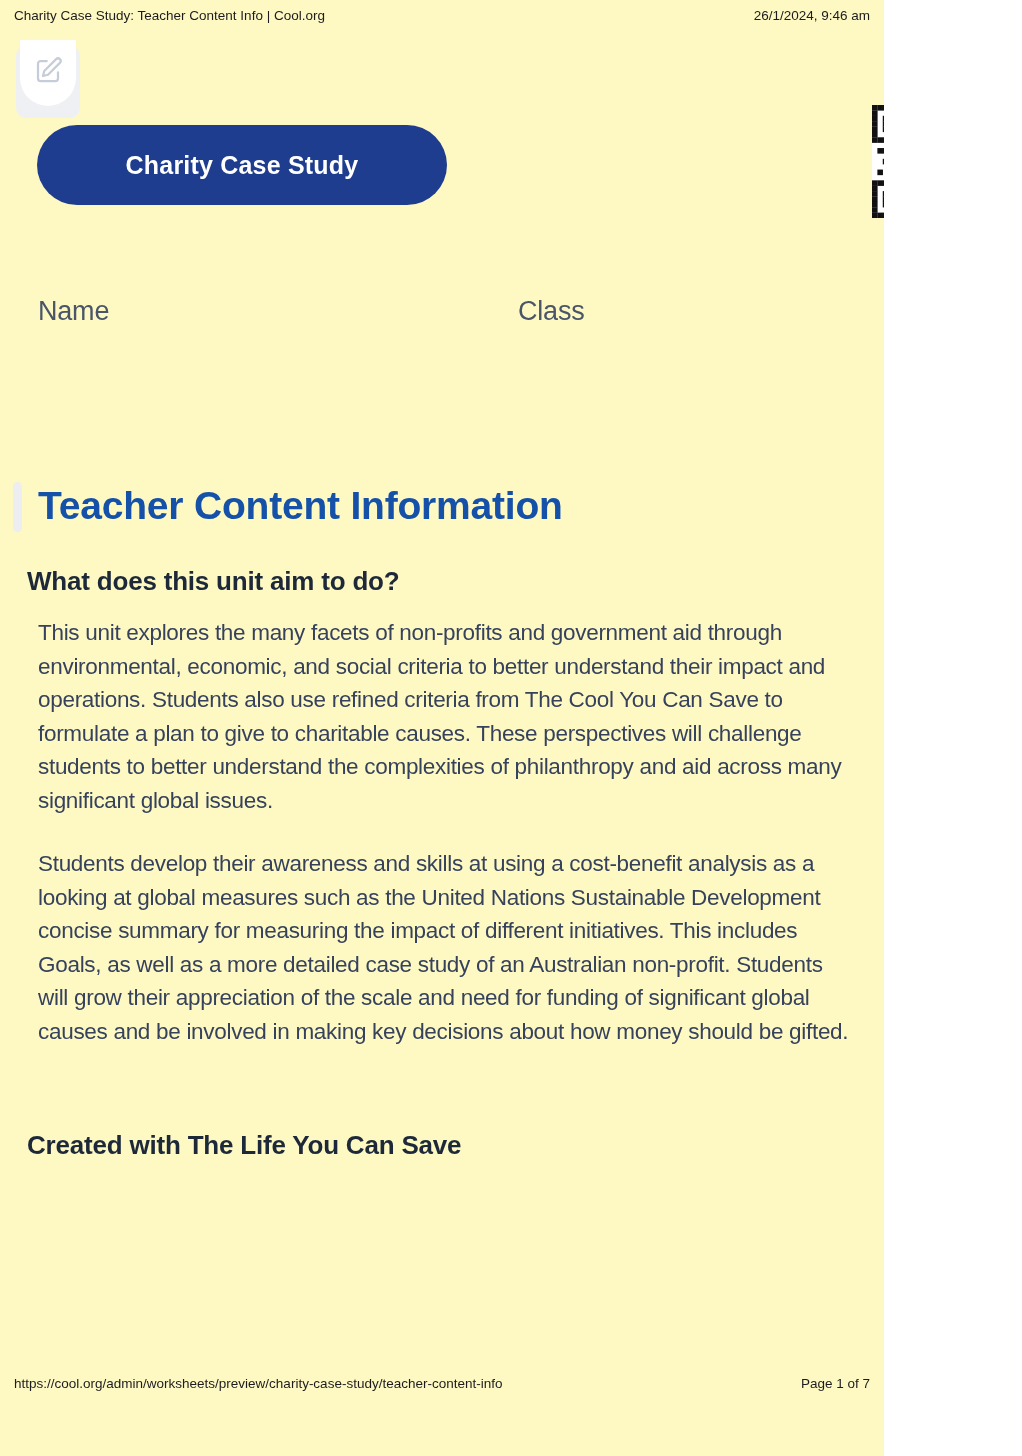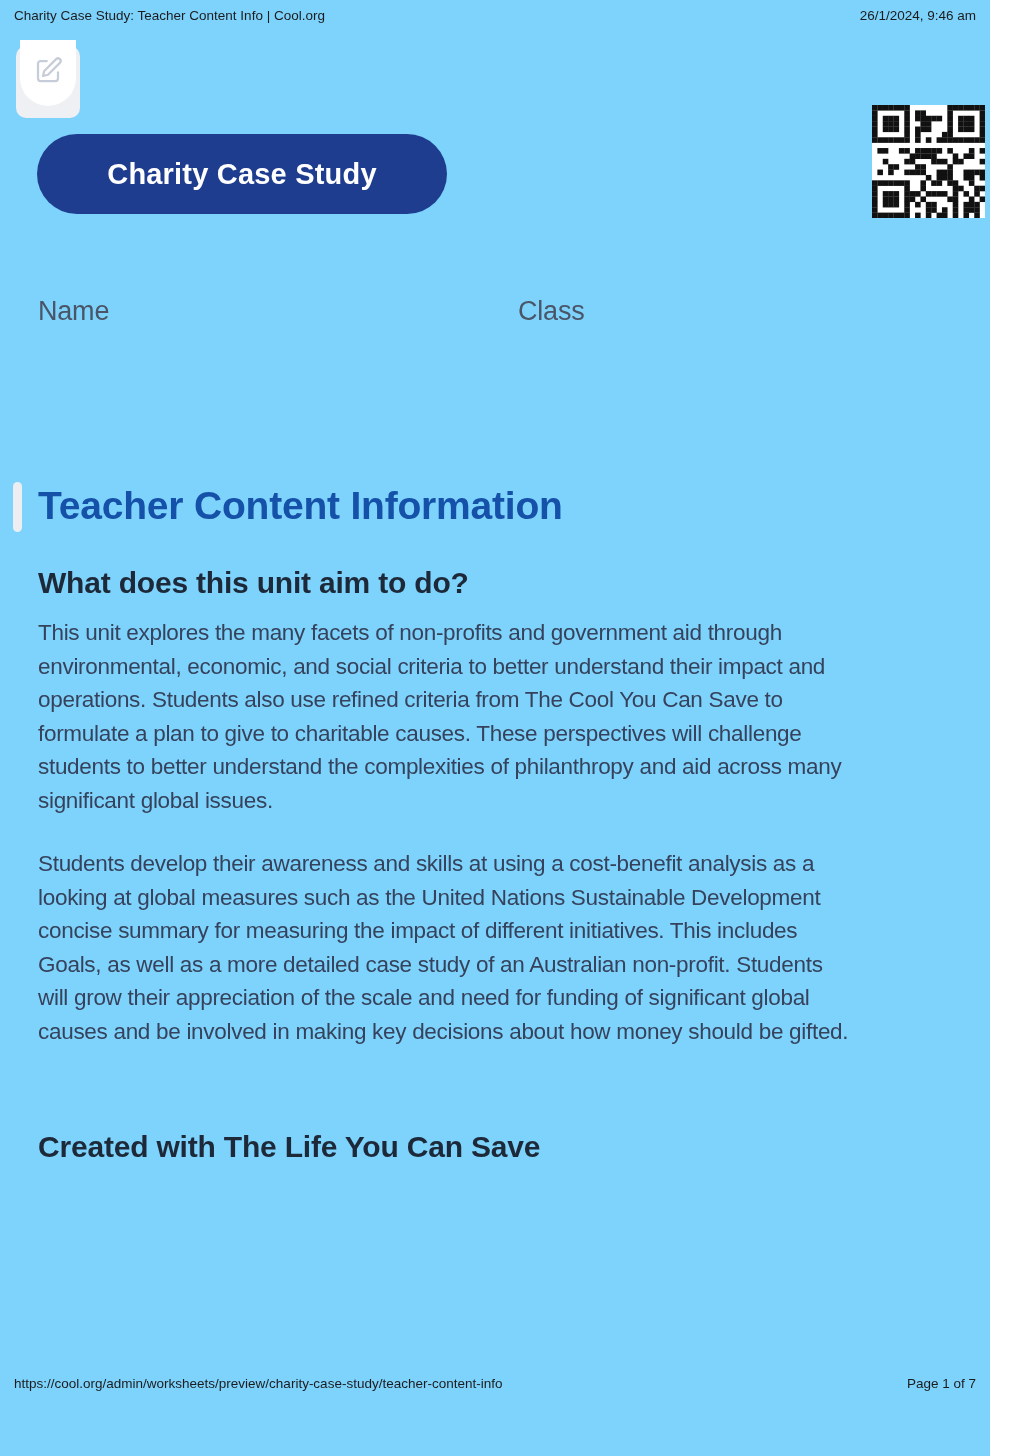--- a/index.html
+++ b/index.html
@@ -1,19 +1,19 @@
 <!DOCTYPE html>
 <html><head>
 <meta charset="utf-8">
 <style>
   html,body{margin:0;padding:0;background:#ffffff;}
   .page{
     position:relative;
-    width:990px;height:1456px;
-    background:#7dd3fc;
+    width:884px;height:1456px;
+    background:#fef9c3;
     font-family:"Liberation Sans", sans-serif;
     overflow:hidden;
   }
   .abs{position:absolute;}
   
   .print-text{
     font-size:13.5px;color:#1c1c1e;letter-spacing:0;
     font-family:"Liberation Sans", sans-serif;
   }
   .print-header-left{left:14px;top:8px;}
@@ -27,24 +27,24 @@
     background:#eef0f4;border-radius:10px;
   }
   .edit-card-inner{
     position:absolute;left:4px;top:-6px;width:56px;height:66px;
     background:#ffffff;border-radius:0 0 28px 28px;
     display:flex;align-items:center;justify-content:center;
   }
 
   
   .title-pill{
-    left:37px;top:134px;width:410px;height:80px;
+    left:37px;top:125px;width:410px;height:80px;
     border-radius:40px;
     display:flex;align-items:center;justify-content:center;
-    color:#ffffff;font-size:29px;font-weight:700;letter-spacing:0.2px;
+    color:#ffffff;font-size:25px;font-weight:700;letter-spacing:0.2px;
     border:none;cursor:pointer;
   }
 
   
   .qr-box{left:872px;top:105px;width:113px;height:113px;}
 
   
   .field-label{
     font-size:27px;color:#4a5568;letter-spacing:-0.2px;
   }
@@ -55,22 +55,22 @@
   .h1-bar{
     left:13px;top:482px;width:9px;height:50px;
     background:#eceef2;border-radius:5px;
   }
   .h1{
     left:38px;top:484px;
     font-size:39px;font-weight:700;letter-spacing:-0.2px;
   }
 
   .h2{
-    left:38px;
-    font-size:30px;font-weight:700;letter-spacing:-0.2px;
+    left:27px;
+    font-size:26px;font-weight:700;letter-spacing:-0.2px;
   }
   .h2-aim{top:566px;}
   .h2-created{top:1130px;}
 
   .para{
     left:38px;width:960px;
     font-size:22.5px;letter-spacing:-0.3px;
   }
   .para .line{height:33.5px;line-height:33.5px;white-space:nowrap;}
   .para1{top:616px;}

